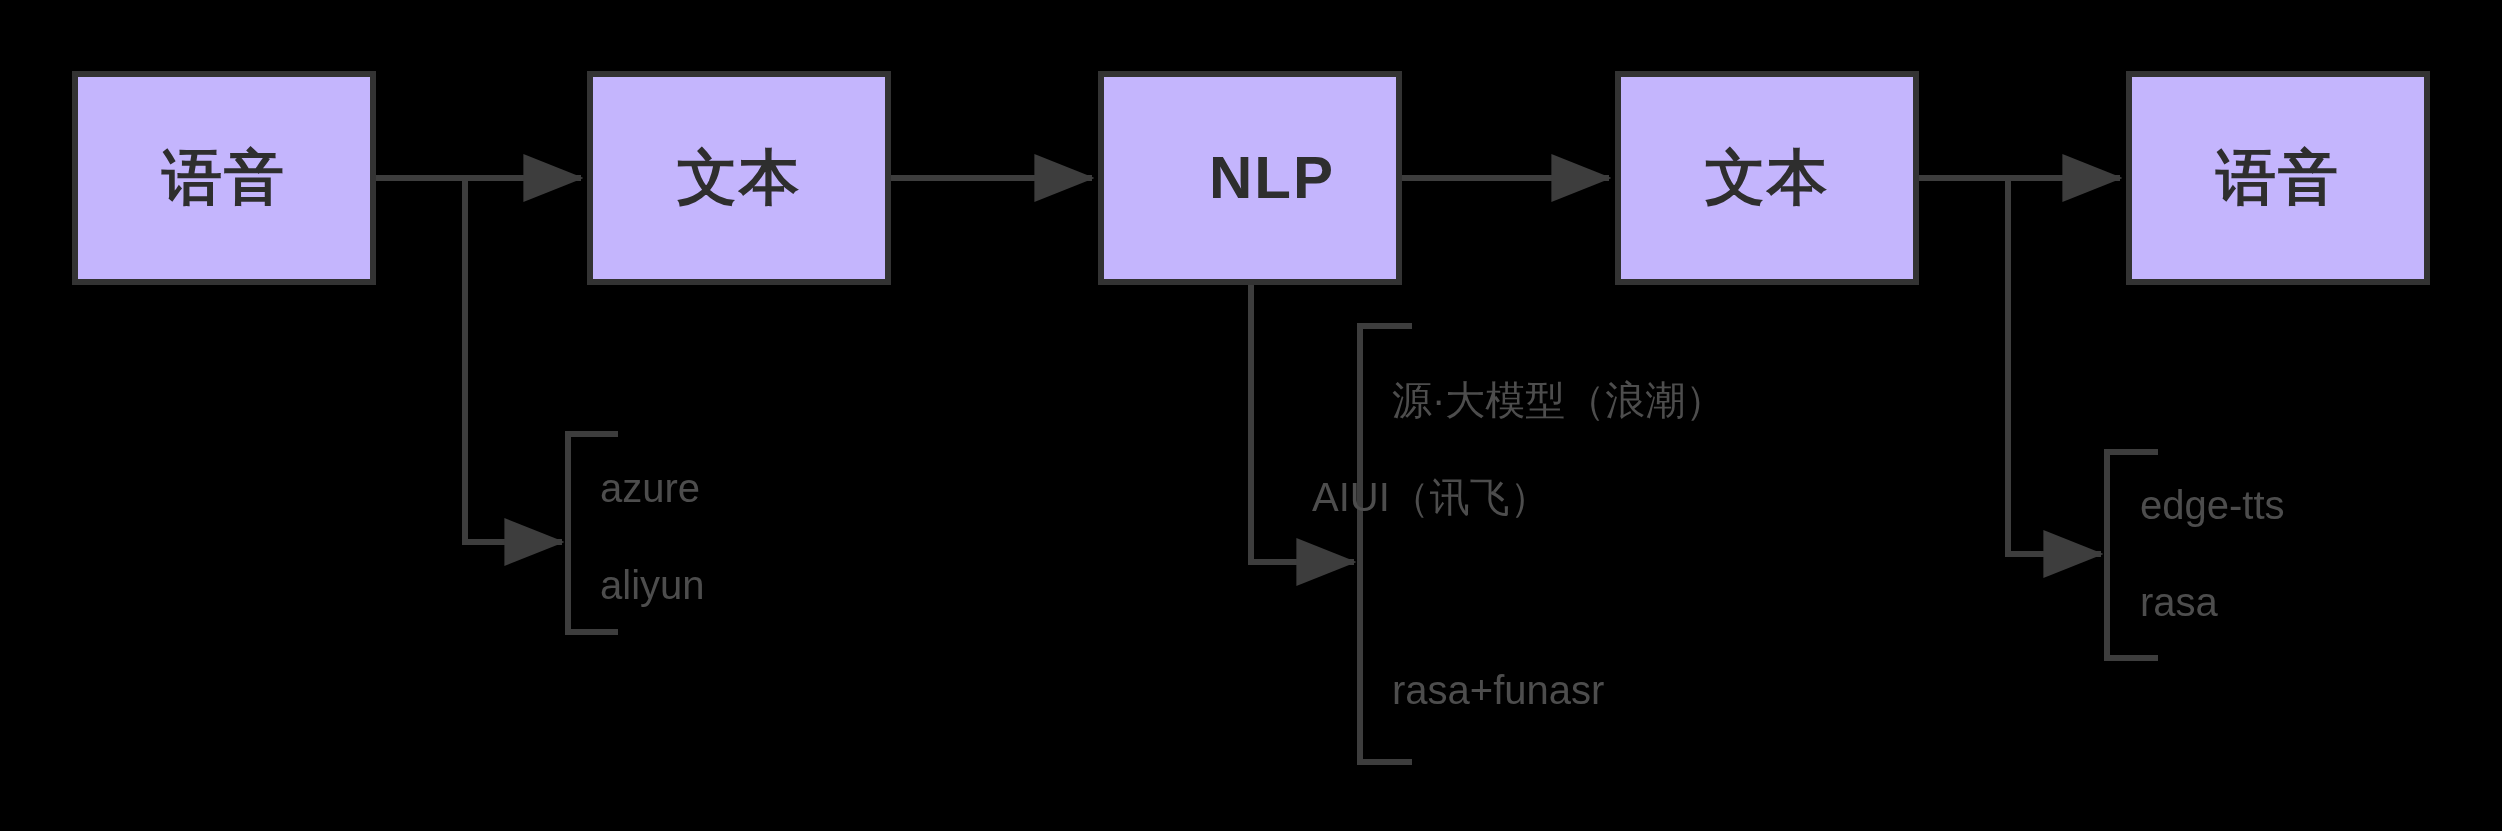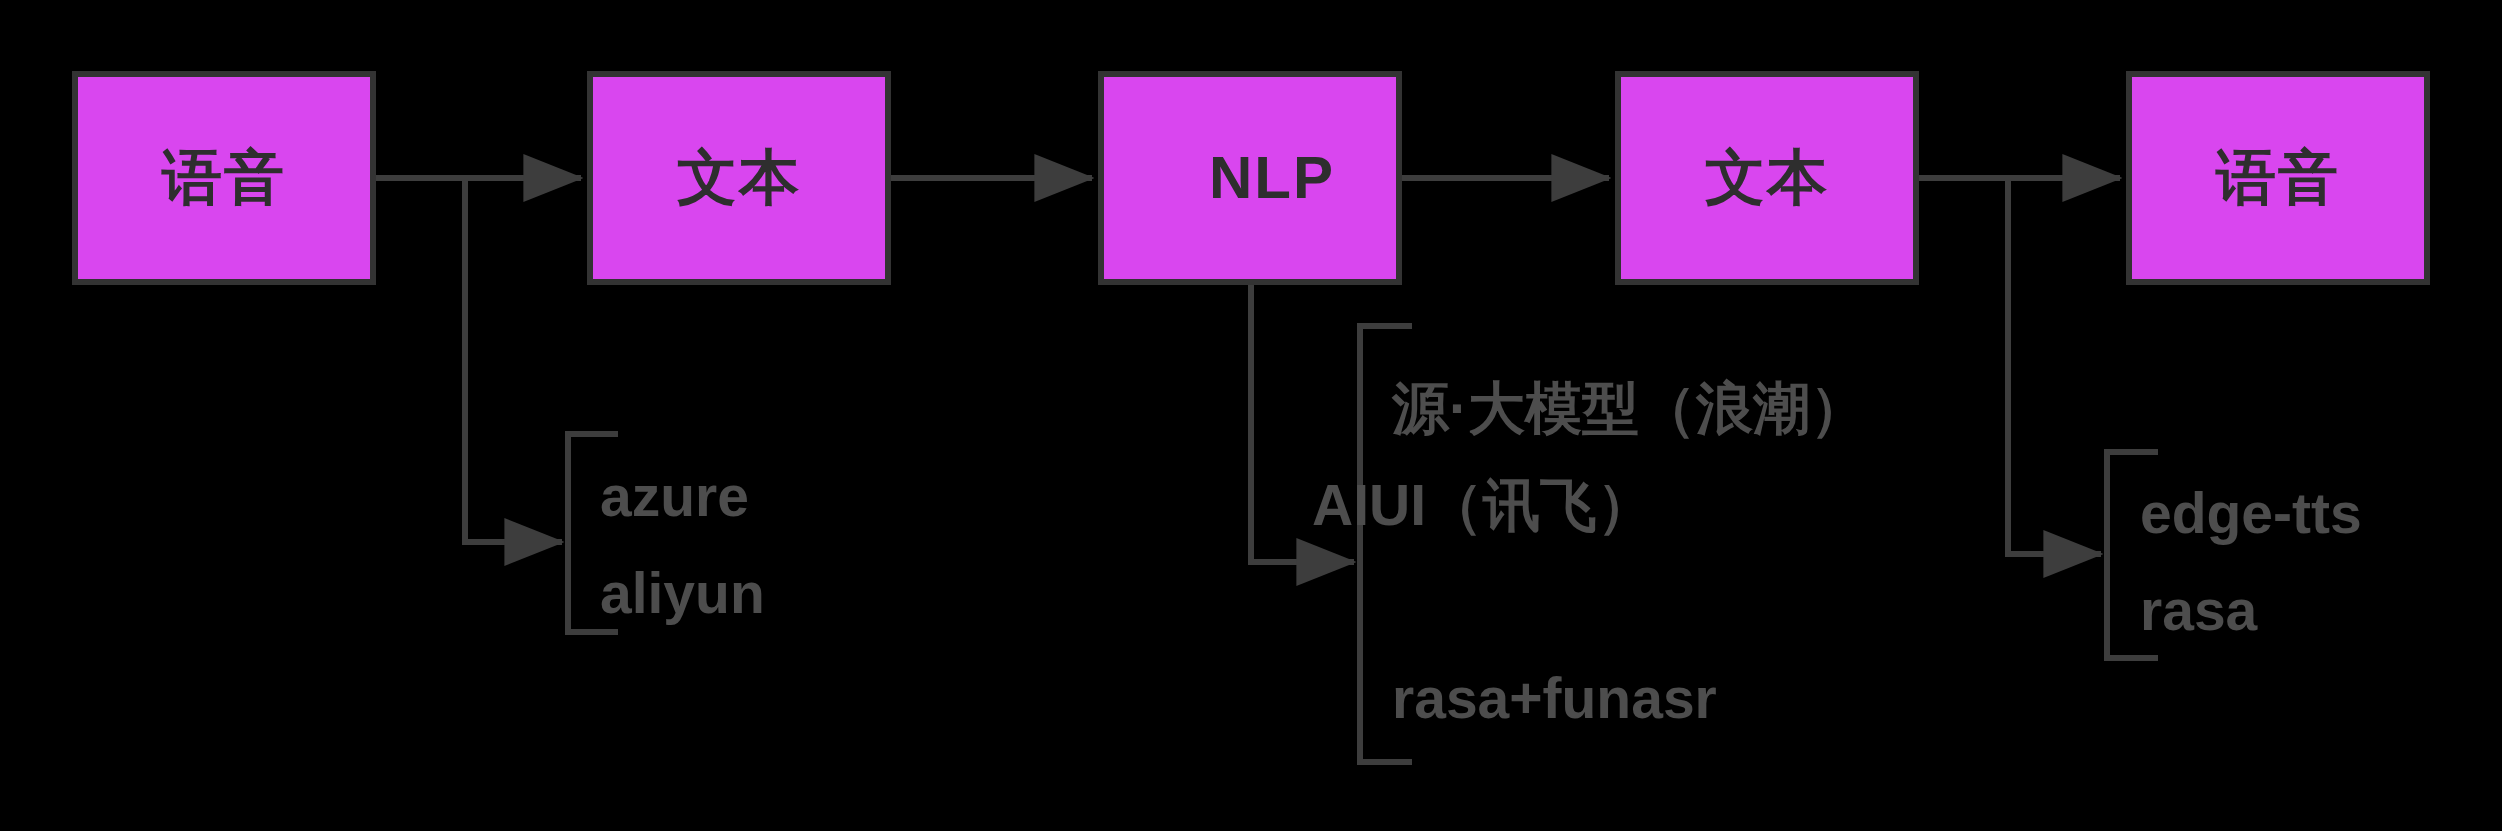--- a/index.html
+++ b/index.html
@@ -21,41 +21,41 @@
   #diagram-svg {
     position: absolute;
     left: 0;
     top: 0;
     width: 2502px;
     height: 831px;
   }
   .node-box {
     position: absolute;
     box-sizing: border-box;
-    background: #d946ef;
+    background: #c4b5fd;
     border: 6px solid #333333;
     display: flex;
     align-items: center;
     justify-content: center;
   }
   .node-label {
     font-size: 60px;
     font-weight: bold;
     color: #2e2e2e;
     letter-spacing: 2px;
     line-height: 1;
     white-space: nowrap;
   }
   .opt-label {
     position: absolute;
-    font-size: 57px;
+    font-size: 40px;
     color: #4d4d4d;
     white-space: nowrap;
     line-height: 1;
-    font-weight: 700;
+    font-weight: 400;
   }
 </style>
 </head>
 <body>
 
 <div id="canvas">
 
   <svg id="diagram-svg" viewBox="0 0 2502 831" xmlns="http://www.w3.org/2000/svg">
     <defs>
       <marker id="arrowhead" markerWidth="10" markerHeight="8" refX="9.6" refY="4" orient="auto" markerUnits="strokeWidth">

